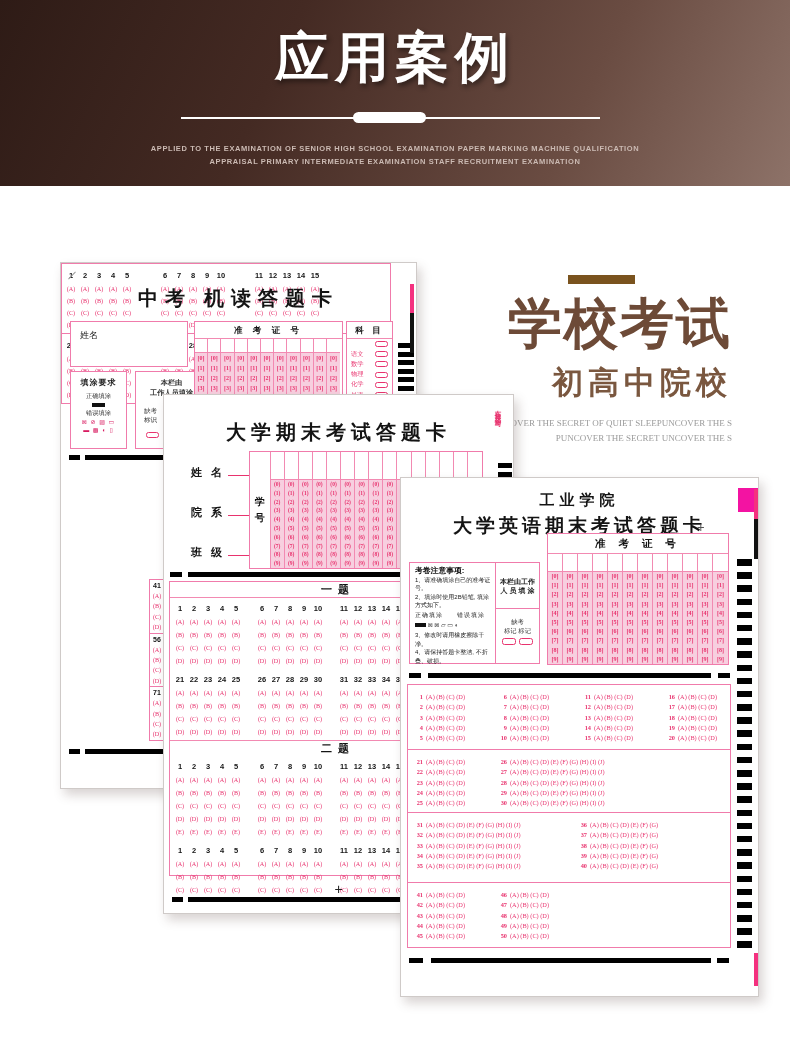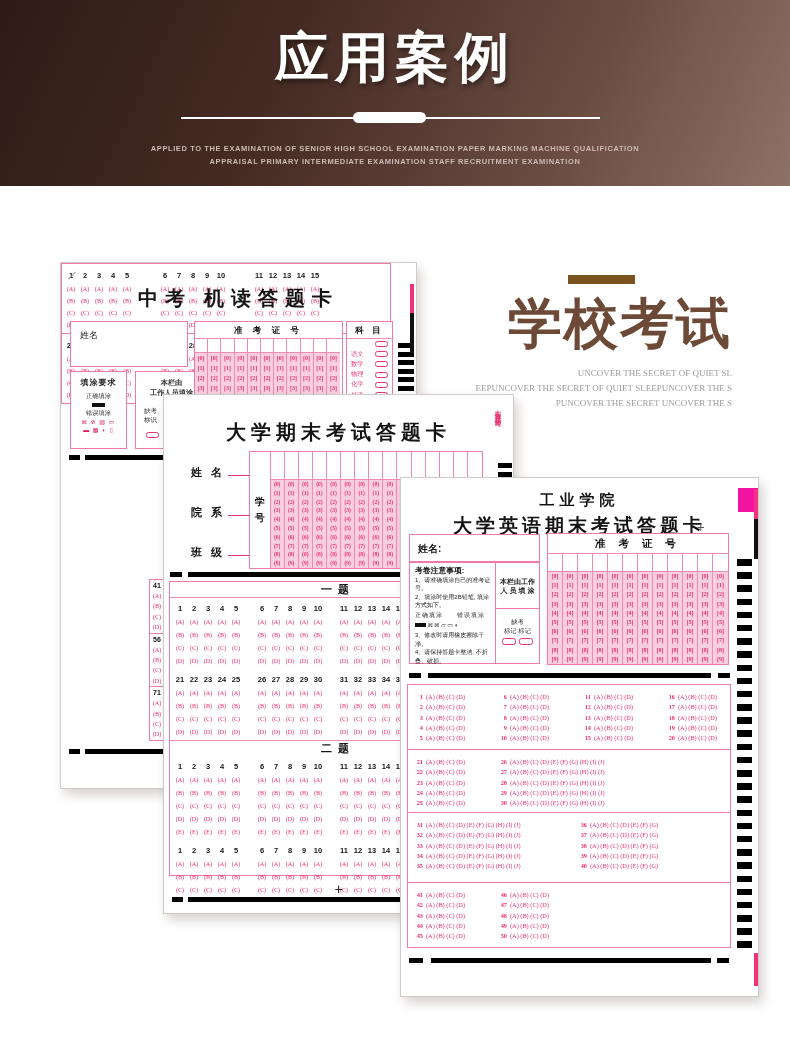--- a/index.html
+++ b/index.html
@@ -170,22 +170,22 @@
     <div class="divider">
       <span class="pill"></span>
     </div>
     <div class="bsub bsub1">APPLIED TO THE EXAMINATION OF SENIOR HIGH SCHOOL EXAMINATION PAPER MARKING MACHINE QUALIFICATION</div>
     <div class="bsub bsub2">APPRAISAL PRIMARY INTERMEDIATE EXAMINATION STAFF RECRUITMENT EXAMINATION</div>
   </div>
 
   <div class="accent-bar"></div>
   <div class="hero">
     <div class="hero-h">学校考试</div>
+    <div class="hero-s">初高中院校</div>
     <div class="hero-en">
-      <div>UNCOVER THE SECRET OF QUIET SL</div>
       <div>EEPUNCOVER THE SECRET OF QUIET SLEEPUNCOVER THE S</div>
       <div>PUNCOVER THE SECRET UNCOVER THE S</div>
     </div>
   </div>
 
   <div class="card card1">
     <div class="slash" style="left:6px;top:12px;"></div>
     <div class="ctitle c1-title">中考 机读答题卡</div>
 
     <div class="pbox c1-name">
@@ -680,23 +680,20 @@
         <i class="ln"></i>
       </div>
   </div>
 
   <div class="card card3">
     <div class="ctitle c3-school">工业学院</div>
     <div class="ctitle c3-title">大学英语期末考试答题卡</div>
     <div class="c3-plus">+</div>
     <div class="c3-corner"></div>
 
-    <div class="pbox c3-name">
-      <span>姓名:</span>
-    </div>
 
     <div class="pbox c3-notice">
       <div class="c3-nt">
         <div class="t">考卷注意事项:</div>
         <div>1、请准确填涂自己的准考证号。</div>
         <div>2、填涂时使用2B铅笔, 填涂方式如下。</div>
         <div class="mklab">正确填涂　　错误填涂</div>
         <div class="mk"><b></b> <span>⊠ ⊠ ▱ ▭ ◐</span></div>
         <div>3、修改时请用橡皮擦除干净。</div>
         <div>4、请保持答题卡整洁, 不折叠、破损。</div>

